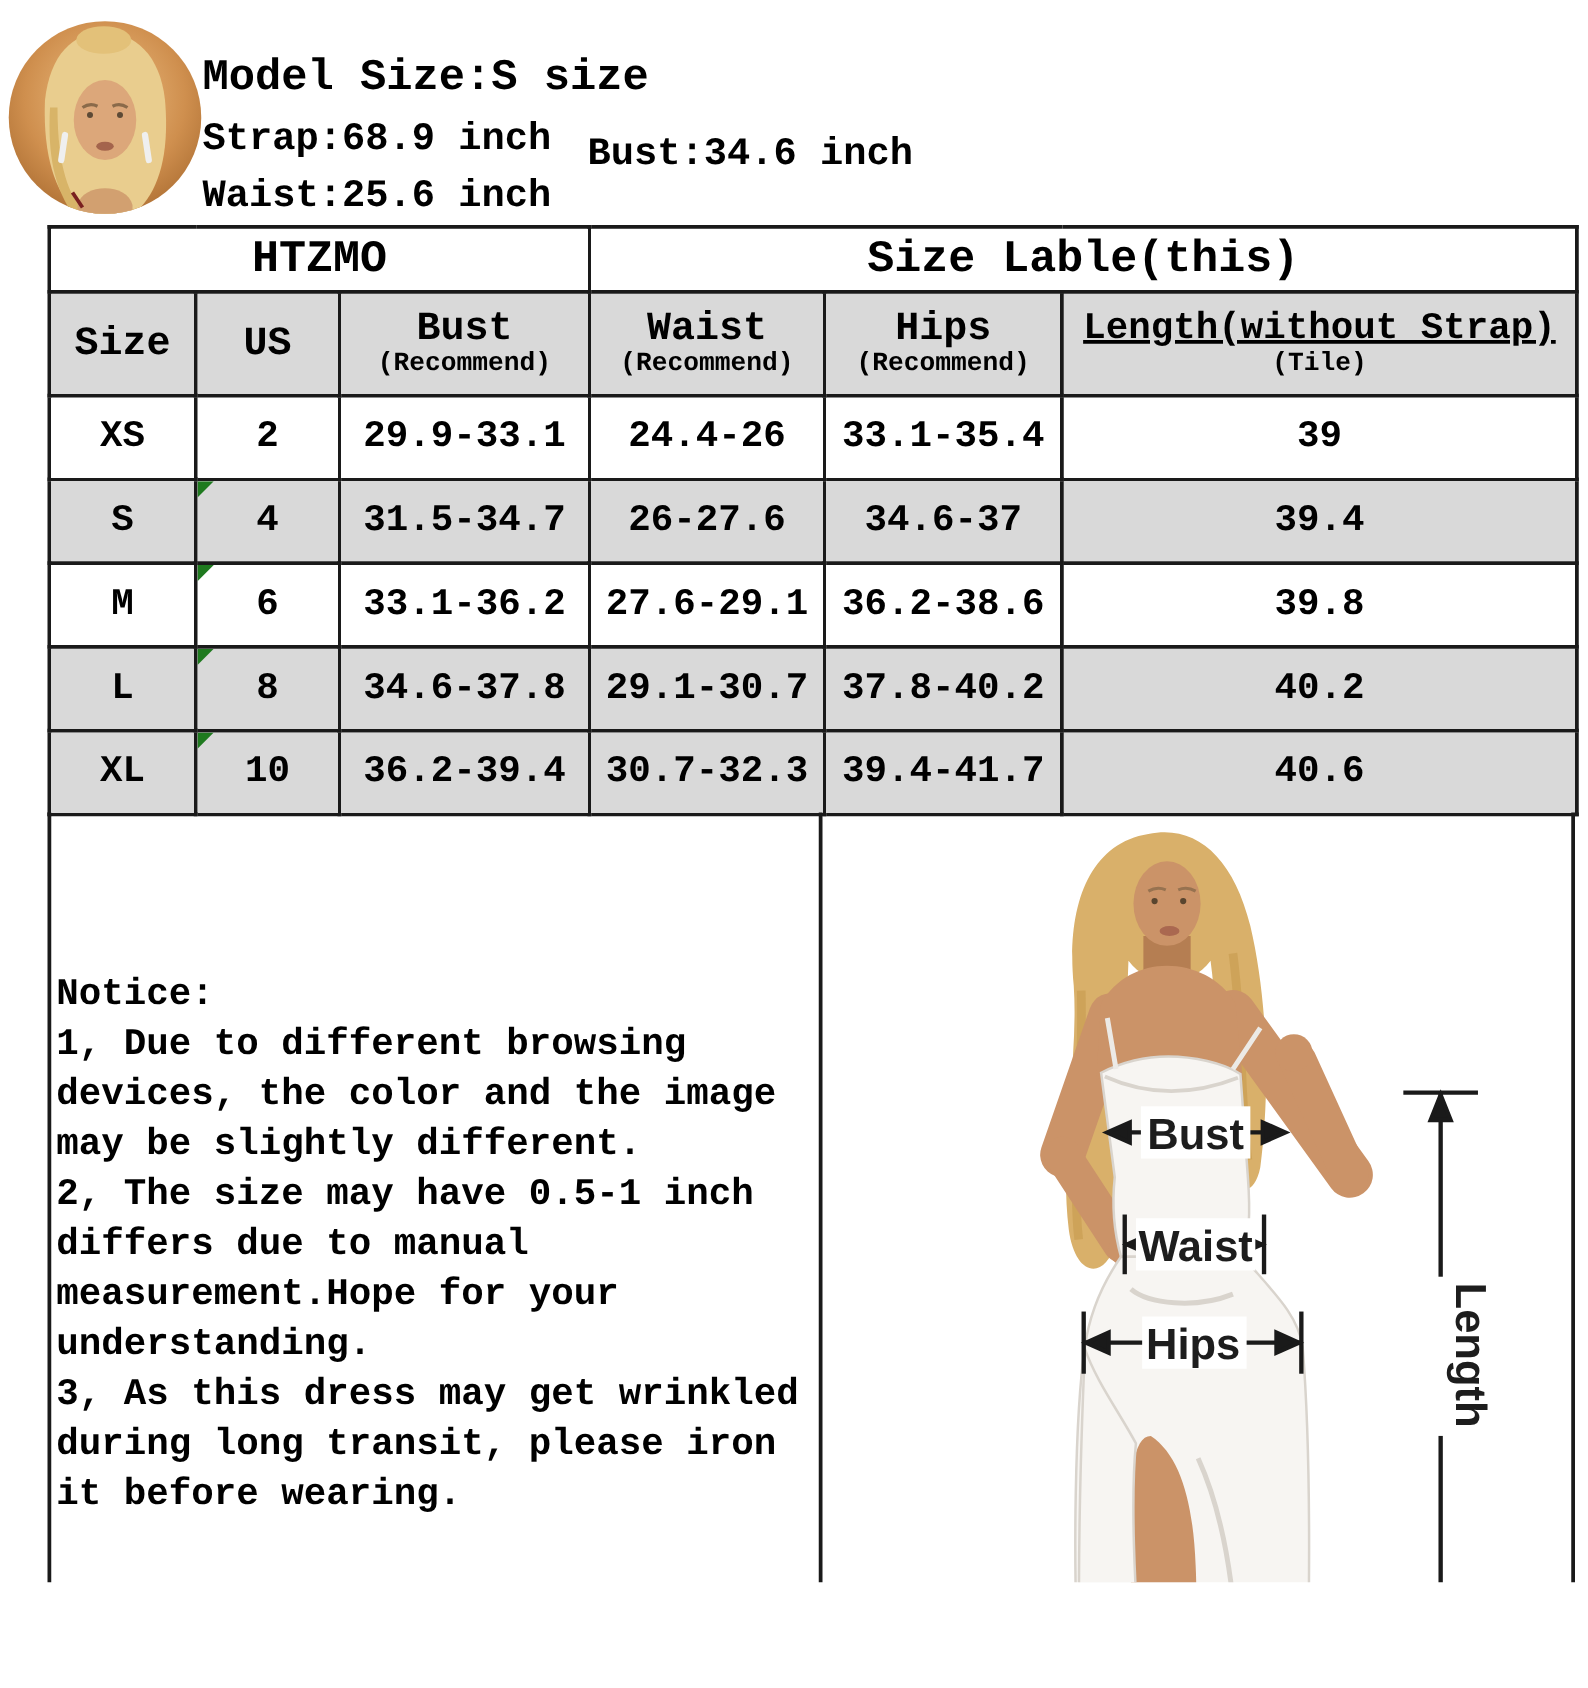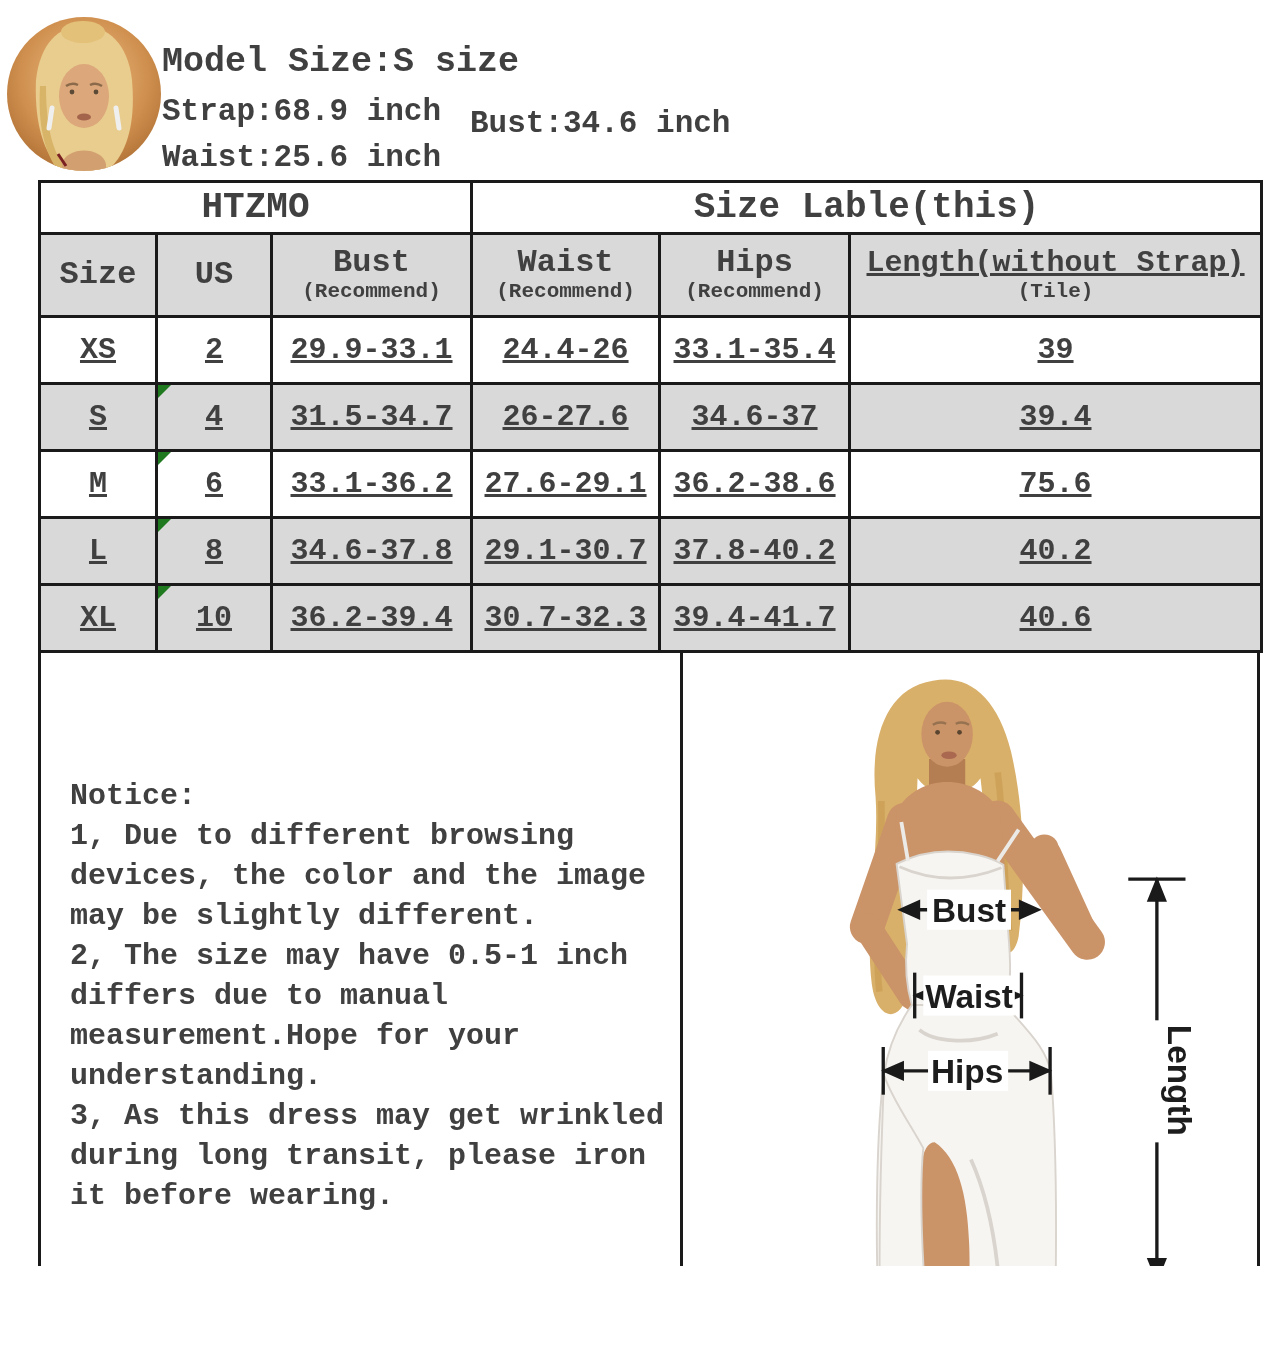--- a/index.html
+++ b/index.html
@@ -2,48 +2,48 @@
 <html style="--border: #1a1a1a; --shade: #d9d9d9; --marker: #1f7a1f; --arrow: #1a1a1a; --skin: #cb9368; --hair: #d9b06a; --dress: #f7f5f2; --avatar-bg: #b8793e;"><head>
 <meta charset="utf-8">
 <style>
   :root{
     --border:#1a1a1a; --shade:#d9d9d9; --marker:#1f7a1f; --arrow:#1a1a1a;
     --skin:#cb9368; --skin-dark:#b57e52; --hair:#d9b06a; --hair-dark:#c79b4f;
     --dress:#f7f5f2; --dress-edge:#d9d4cd; --avatar-bg:#b8793e;
   }
   html,body{margin:0;padding:0;background:#fff;}
   .page{position:relative;width:1270px;height:1266px;background:#fff;overflow:hidden;
-        font-family:"Liberation Mono","DejaVu Sans Mono",monospace;color:#404040;}
+        font-family:"Liberation Mono","DejaVu Sans Mono",monospace;color:#000000;}
   
   .model-info{position:absolute;left:0;top:0;width:1270px;height:180px;}
   .avatar{position:absolute;left:6px;top:16px;width:156px;height:156px;}
   .mi-title{position:absolute;left:162px;top:42px;font-size:35px;font-weight:bold;white-space:nowrap;}
   .mi-line{position:absolute;font-size:31px;font-weight:bold;white-space:nowrap;}
   .mi-height{left:162px;top:94px;} .mi-bust{left:470px;top:106px;}
   .mi-waist{left:162px;top:140px;} .mi-hips{left:470px;top:140px;}
   
   table.size{position:absolute;left:38px;top:180px;width:1222px;border-collapse:collapse;
              table-layout:fixed;border:3px solid var(--border);}
   table.size th,table.size td{border:3px solid var(--border);padding:0;text-align:center;
              vertical-align:middle;font-weight:bold;position:relative;overflow:hidden;}
   tr.h1{height:52px;} tr.h1 th{font-size:36px;background:#fff;}
   tr.h2{height:83px;} tr.h2 th{background:var(--shade);}
   tr.h2 .col-label{font-size:32px;line-height:34px;display:block;}
   tr.h2 .col-label.small{font-size:30px;text-decoration:underline;}
   tr.h2 .col-sub{font-size:21px;font-weight:bold;line-height:24px;display:block;}
-  tr.dr{height:67px;text-decoration:underline;} tr.dr td{font-size:30px;background:#fff;}
+  tr.dr{height:67px;} tr.dr td{font-size:30px;background:#fff;}
   tr.dr.shade td{background:var(--shade);}
   .marker{display:none;position:absolute;left:0;top:0;width:0;height:0;
           border-top:13px solid var(--marker);border-right:13px solid transparent;}
   .marker.on{display:block;}
   
   .bottom{position:absolute;left:38px;top:650px;width:1222px;height:695px;
           border:3px solid var(--border);border-top:none;box-sizing:border-box;display:flex;}
   .notice-cell{width:617px;box-sizing:border-box;border-right:3px solid var(--border);
-               padding:126px 6px 0 4px;margin-left:25px;}
+               padding:126px 6px 0 4px;}
   .notice-text{font-size:30px;font-weight:bold;line-height:40px;white-space:pre-line;}
   .figure-cell{flex:1;position:relative;}
   .figure-cell svg{display:block;width:100%;height:100%;}
   .meas-label{font-family:"Liberation Sans","DejaVu Sans",sans-serif;font-weight:600;
               font-size:35px;fill:#1d1d1d;}
 </style>
 </head>
 <body>
 
 <div class="page">
@@ -137,21 +137,21 @@
       <td>26-27.6</td>
       <td>34.6-37</td>
       <td>39.4</td>
     </tr>
     <tr class="dr">
       <td>M</td>
       <td><span class="marker on"></span><span>6</span></td>
       <td>33.1-36.2</td>
       <td>27.6-29.1</td>
       <td>36.2-38.6</td>
-      <td>75.6</td>
+      <td>39.8</td>
     </tr>
     <tr class="dr shade">
       <td>L</td>
       <td><span class="marker on"></span><span>8</span></td>
       <td>34.6-37.8</td>
       <td>29.1-30.7</td>
       <td>37.8-40.2</td>
       <td>40.2</td>
     </tr>
     <tr class="dr shade">

